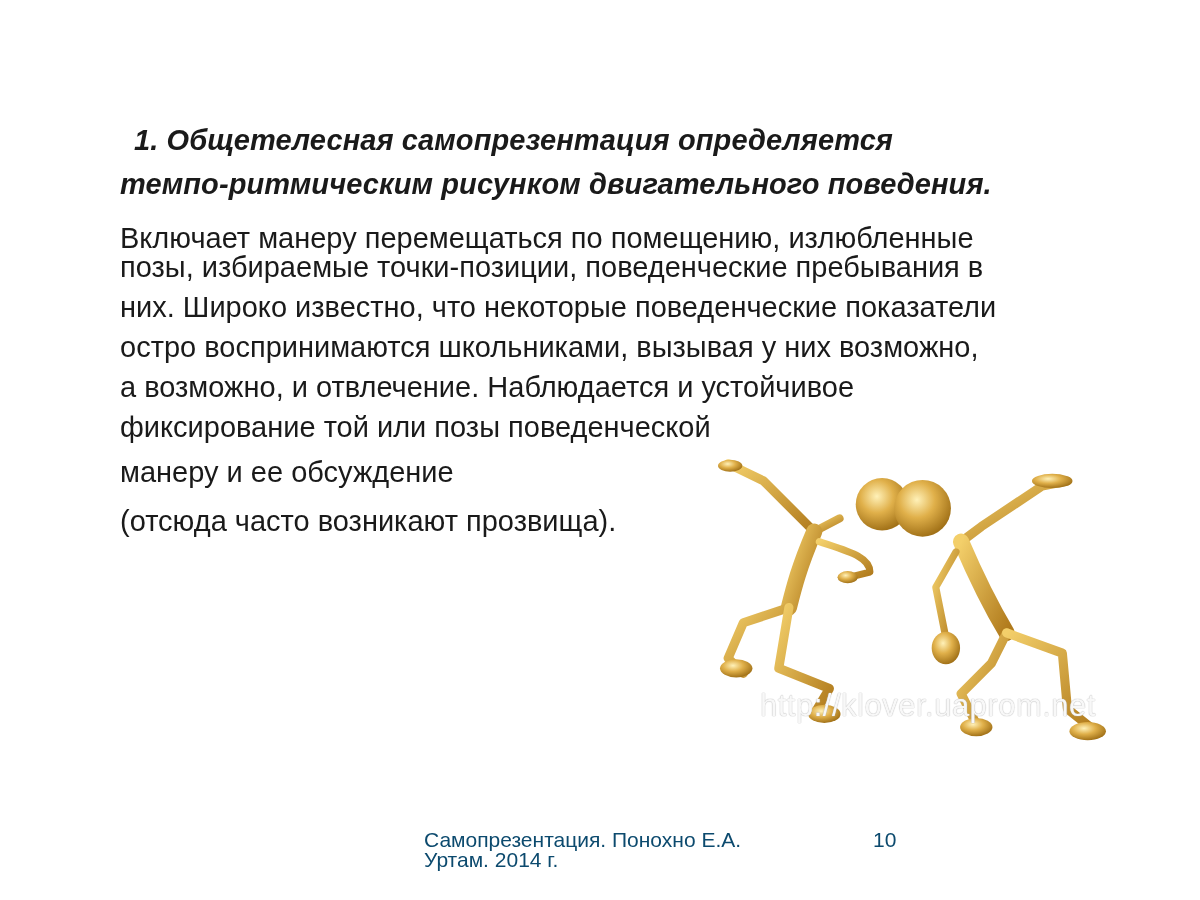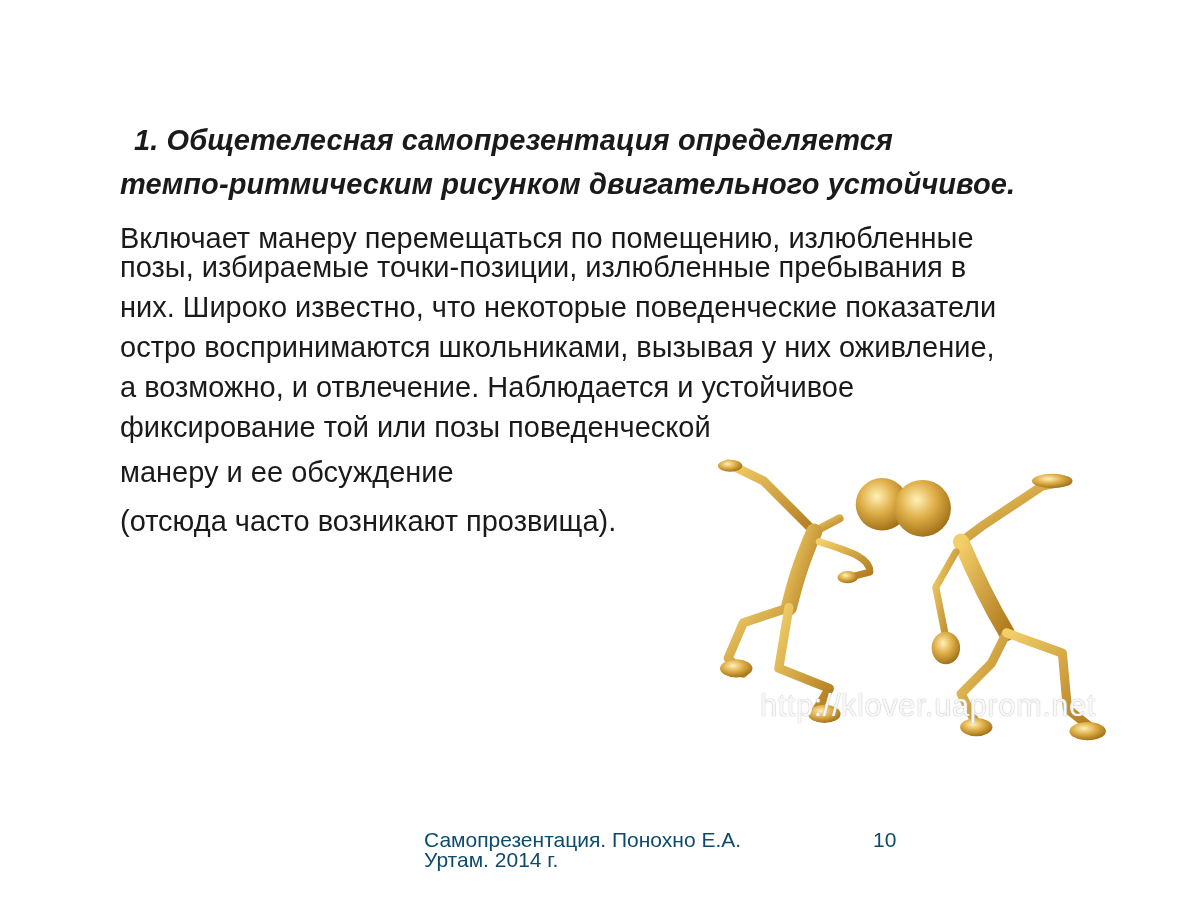--- a/index.html
+++ b/index.html
@@ -16,26 +16,26 @@
     .footer { position: absolute; font-size: 21px; color: #0c4a6e; white-space: nowrap; }
     .f1 { left: 424px; top: 828px; }
     .f2 { left: 424px; top: 848px; }
     .fnum { left: 873px; top: 828px; }
   </style>
 </head>
 <body>
 
 <div>
   <div class="title-line t1">1. Общетелесная самопрезентация определяется</div>
-  <div class="title-line t2">темпо-ритмическим рисунком двигательного устойчивое.</div>
+  <div class="title-line t2">темпо-ритмическим рисунком двигательного поведения.</div>
 
   <div class="body-line" style="top:222px">Включает манеру перемещаться по помещению, излюбленные</div>
-  <div class="body-line" style="top:251px">позы, избираемые точки-позиции, излюбленные пребывания в</div>
+  <div class="body-line" style="top:251px">позы, избираемые точки-позиции, поведенческие пребывания в</div>
   <div class="body-line" style="top:291px">них. Широко известно, что некоторые поведенческие показатели</div>
-  <div class="body-line" style="top:331px">остро воспринимаются школьниками, вызывая у них оживление,</div>
+  <div class="body-line" style="top:331px">остро воспринимаются школьниками, вызывая у них возможно,</div>
   <div class="body-line" style="top:371px">а возможно, и отвлечение. Наблюдается и устойчивое</div>
   <div class="body-line" style="top:411px">фиксирование той или позы поведенческой</div>
   <div class="body-line" style="top:456px">манеру и ее обсуждение</div>
   <div class="body-line" style="top:505px">(отсюда часто возникают прозвища).</div>
 
   <div class="img-wrap">
     <svg viewBox="0 0 390 290" xmlns="http://www.w3.org/2000/svg">
       <defs>
         <radialGradient id="gold" cx="40%" cy="35%" r="70%">
           <stop offset="0%" stop-color="#fff1b8"></stop>

